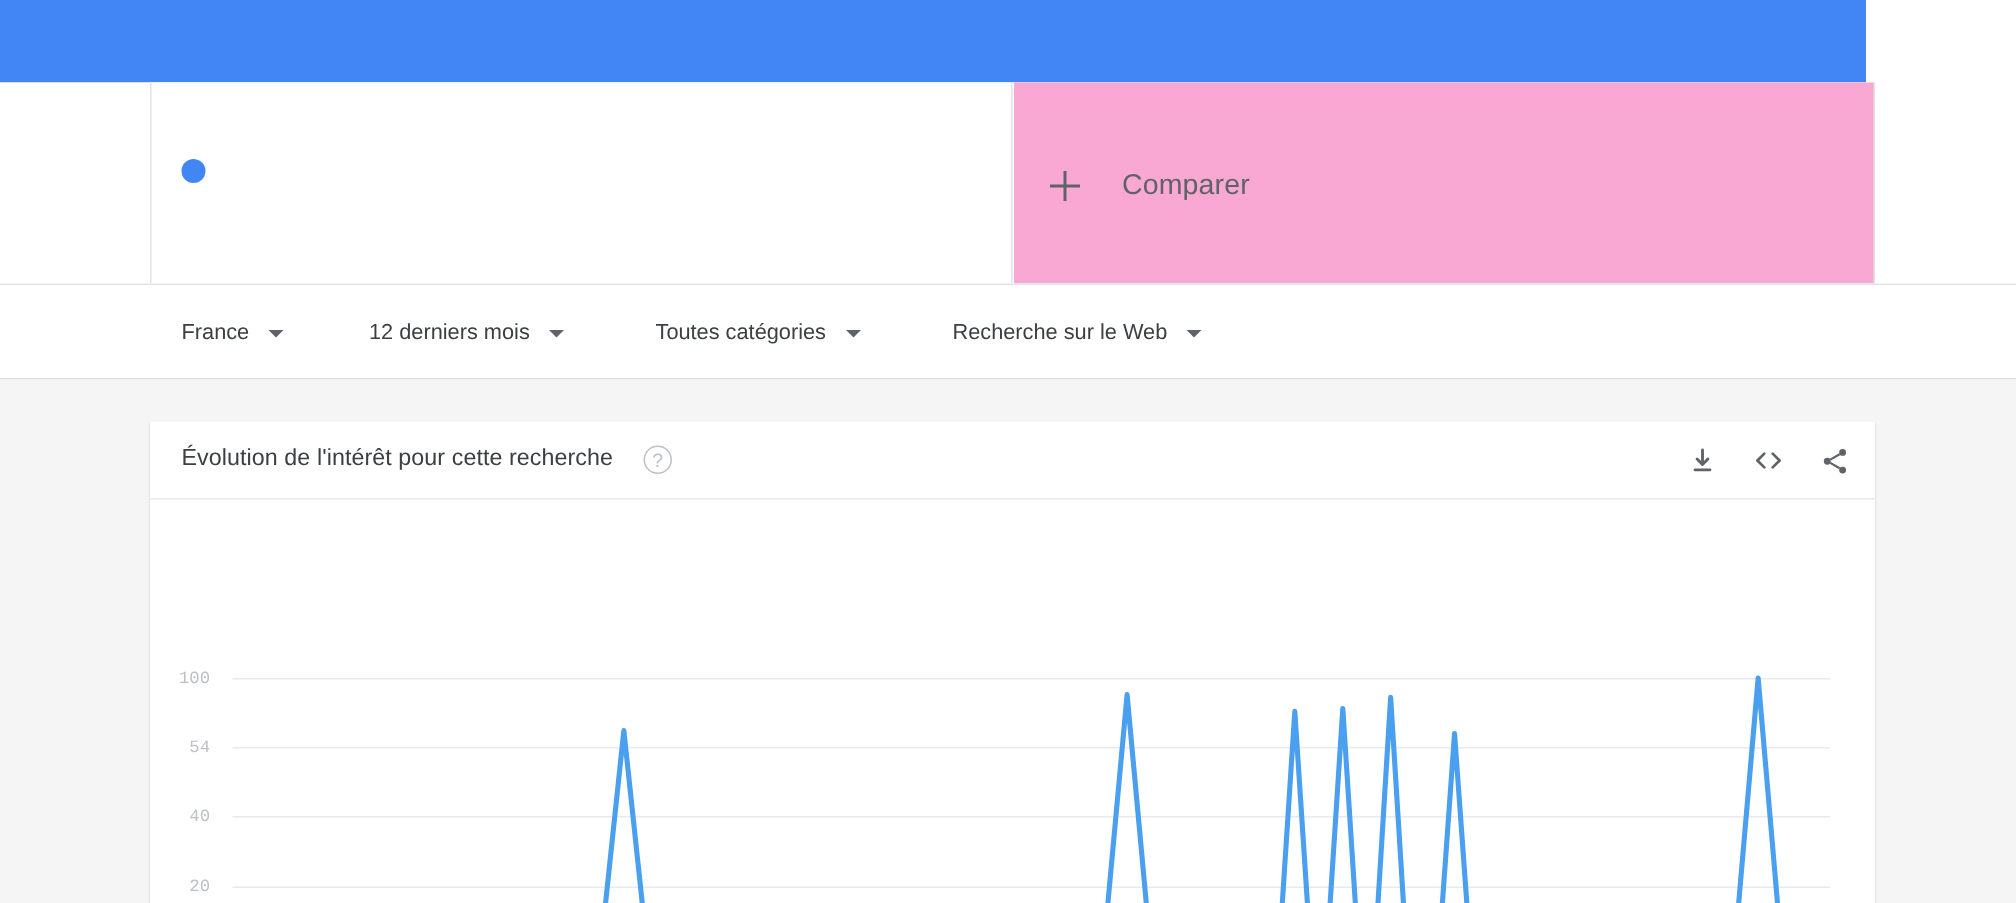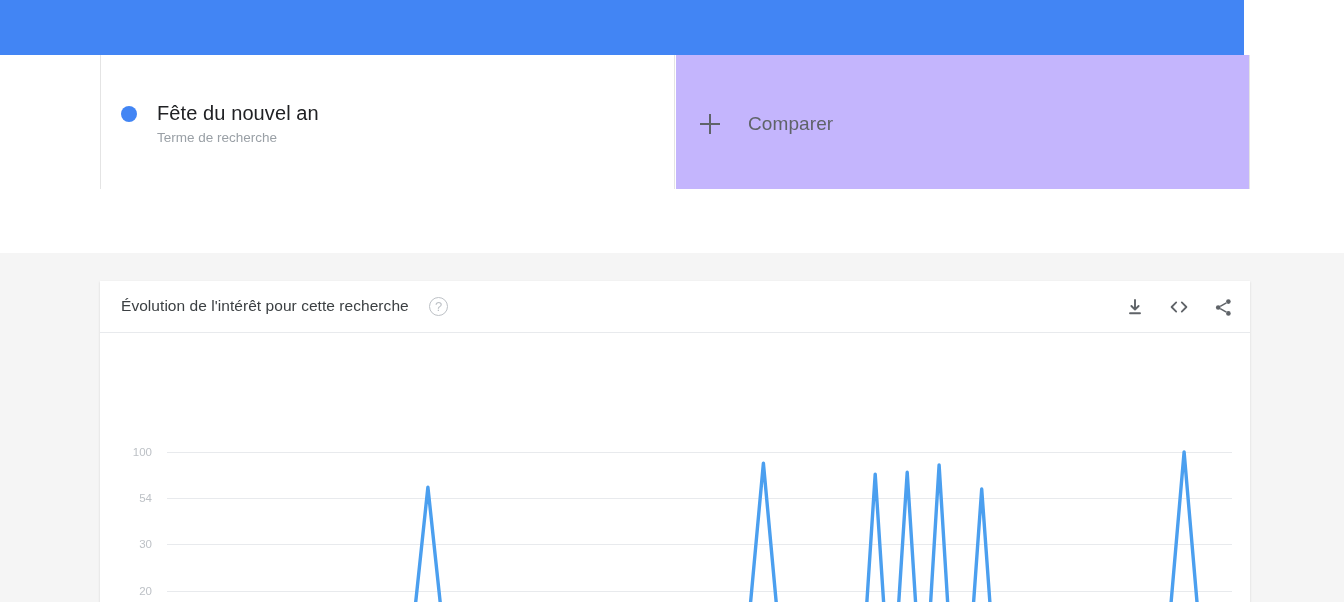--- a/index.html
+++ b/index.html
@@ -50,21 +50,21 @@
     font-size: 20px; color: #202124; line-height: 26px;
     letter-spacing: .1px;
   }
   .term-sub {
     font-size: 13.5px; color: #9aa0a6; line-height: 20px; margin-top: 2px;
   }
 
   .compare-card {
     position: absolute; left: 676px; top: 0;
     width: 574px; height: 134px;
-    background: #c4b5fd;
+    background: #f9a8d4;
     border-right: 1px solid #e4e4e4;
   }
   .compare-inner {
     position: absolute; left: 24px; top: 58px;
     display: flex; align-items: center; cursor: pointer;
   }
   .plus-icon {
     position: relative; width: 20px; height: 20px; flex: 0 0 auto;
   }
   .plus-icon::before, .plus-icon::after {
@@ -131,22 +131,22 @@
     display: flex; align-items: center; gap: 18px;
   }
   .act-btn {
     width: 26px; height: 26px; display: flex;
     align-items: center; justify-content: center; cursor: pointer;
   }
   .act-btn svg { display: block; }
 
   
   .plot {
-    position: absolute; left: 12px; top: 52px;
-    width: 1150px; height: 269px;
+    position: absolute; left: 0; top: 52px;
+    width: 1150px; height: 269px; font-family: Liberation Mono, monospace;
   }
   .ylabel {
     position: absolute; right: 0; width: 40px;
     text-align: right;
     font-size: 11.5px; color: #bdc1c6; line-height: 11px;
   }
   .gridline {
     position: absolute; left: 55px; right: 30px; height: 1px;
     background: #e8eaed;
   }
@@ -157,35 +157,49 @@
 
 <div id="app">
 
   <div class="appbar"></div>
   <div class="appbar-rest"></div>
 
   <div class="terms-row">
     <div class="term-card">
       <div class="term-inner">
         <div class="term-dot"></div>
-        <div class="term-texts">
-          <div class="term-title">Fête du nouvel an</div>
-          <div class="term-sub">Terme de recherche</div>
-        </div>
       </div>
     </div>
 
     <div class="compare-card">
       <div class="compare-inner">
         <span class="plus-icon"></span>
         <span class="compare-label">Comparer</span>
       </div>
     </div>
   </div>
 
+  <div class="filterbar">
+    <div class="filter-item" style="left:121px">
+      <span class="filter-label">France</span>
+      <span class="caret"></span>
+    </div>
+    <div class="filter-item" style="left:246px">
+      <span class="filter-label">12 derniers mois</span>
+      <span class="caret"></span>
+    </div>
+    <div class="filter-item" style="left:437px">
+      <span class="filter-label">Toutes catégories</span>
+      <span class="caret"></span>
+    </div>
+    <div class="filter-item" style="left:635px">
+      <span class="filter-label">Recherche sur le Web</span>
+      <span class="caret"></span>
+    </div>
+  </div>
 
   <div class="page-bg"></div>
 
   <div class="chart-card">
     <div class="chart-head">
       <div class="chart-title">Évolution de l'intérêt pour cette recherche</div>
       <div class="help-icon">?</div>
 
       <div class="chart-actions">
         <div class="act-btn">
@@ -212,21 +226,21 @@
 
     <div class="plot">
 
       <div class="gridline" style="top:119px"></div>
       <div class="ylabel" style="top:114px; left:0px; width:40px">100</div>
 
       <div class="gridline" style="top:165px"></div>
       <div class="ylabel" style="top:160px; left:0px; width:40px">54</div>
 
       <div class="gridline" style="top:211px"></div>
-      <div class="ylabel" style="top:206px; left:0px; width:40px">30</div>
+      <div class="ylabel" style="top:206px; left:0px; width:40px">40</div>
 
       <div class="gridline" style="top:258px"></div>
       <div class="ylabel" style="top:253px; left:0px; width:40px">20</div>
 
       <svg class="series" width="1150" height="320">
         <polyline id="series-path" fill="none" stroke="#4b9fef" stroke-width="3.4" stroke-linejoin="round" stroke-linecap="round" points="55.0,304.0 76.3,304.0 97.6,304.0 118.9,304.0 140.2,304.0 161.5,304.0 182.8,304.0 204.1,304.0 225.4,304.0 246.7,304.0 268.0,304.0 284.0,304.0 300.0,304.0 315.9,154.1 331.9,304.0 353.2,304.0 374.5,304.0 395.8,304.0 417.1,304.0 438.4,304.0 459.7,304.0 481.0,304.0 502.3,304.0 523.6,304.0 544.9,304.0 566.2,304.0 587.5,304.0 608.8,304.0 630.1,304.0 635.4,304.0 651.4,130.1 667.4,304.0 683.4,304.0 704.6,304.0 720.6,304.0 731.3,304.0 741.9,304.0 752.6,304.0 763.2,141.2 773.9,304.0 784.5,304.0 795.2,139.3 805.8,304.0 816.5,304.0 827.1,131.9 837.8,304.0 848.4,304.0 859.1,304.0 869.7,156.0 880.4,304.0 891.0,304.0 901.7,304.0 912.3,304.0 923.0,304.0 933.6,304.0 954.9,304.0 976.2,304.0 997.5,304.0 1018.8,304.0 1040.1,304.0 1056.1,304.0 1072.1,119.0 1088.0,304.0 1104.0,304.0 1120.0,304.0"></polyline>
       </svg>
 
     </div>
   </div>

